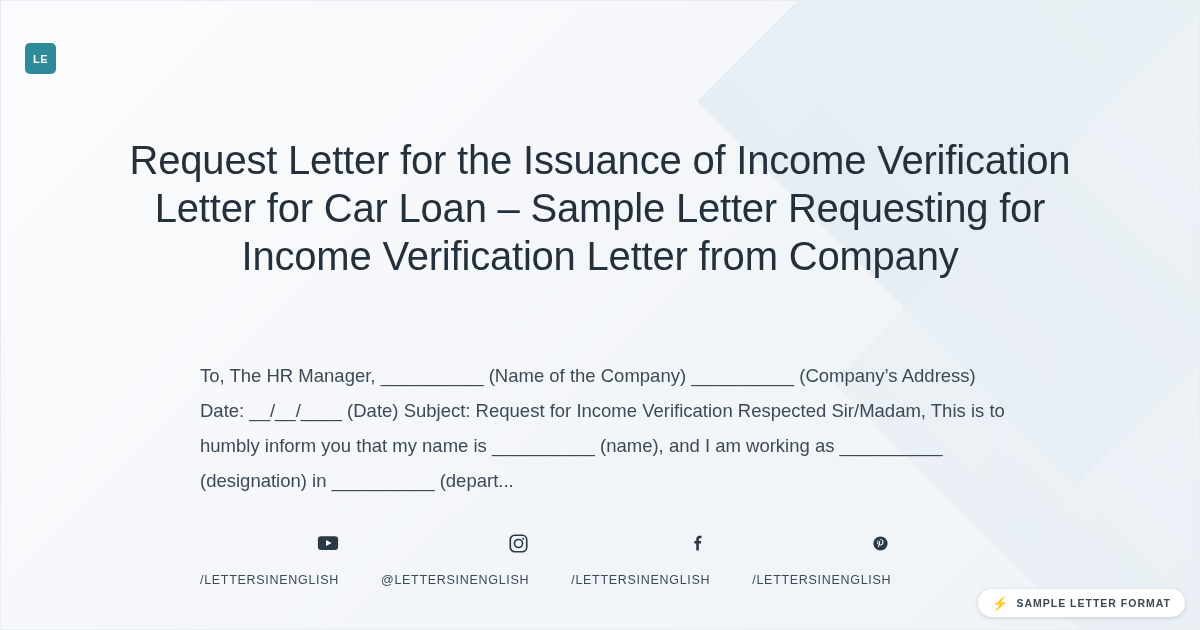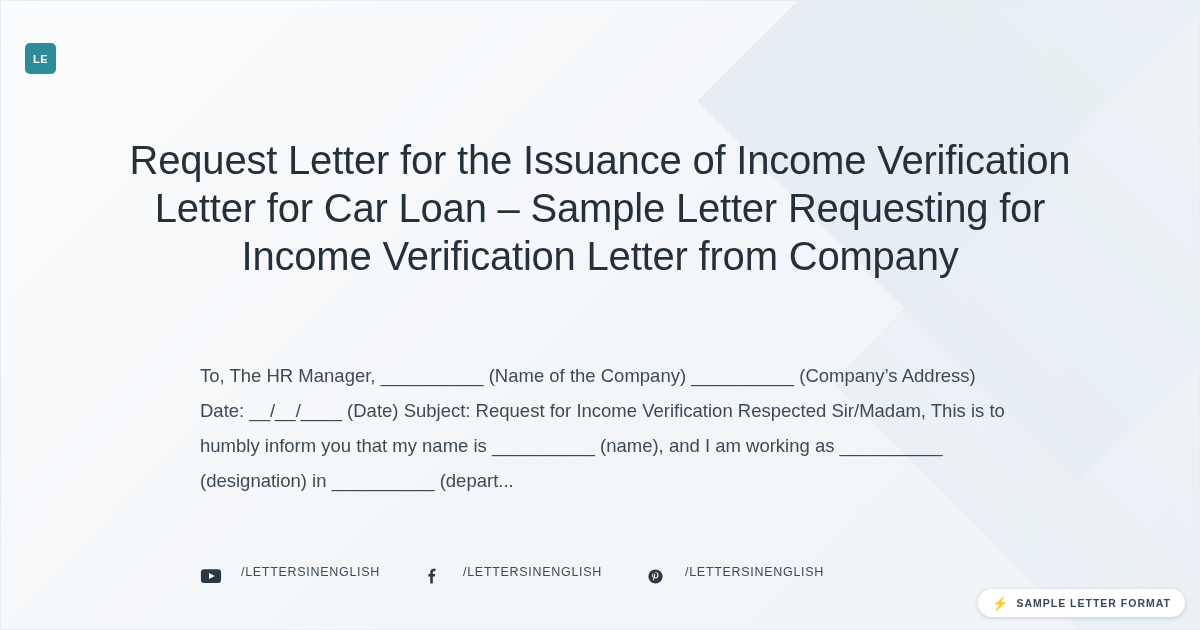--- a/index.html
+++ b/index.html
@@ -112,22 +112,23 @@
   .social-row {
     position: absolute;
     left: 199px;
     bottom: 42px;
     display: flex;
     align-items: center;
     gap: 42px;
   }
   .social {
     display: flex;
-    align-items: flex-start;
+    align-items: flex-end;
     gap: 19px;
+    flex-direction: column;
   }
   .social-label {
     font-size: 12.5px;
     letter-spacing: .7px;
     color: #3b4a58;
   }
   .ic {
     width: 22px;
     height: 22px;
     display: flex;
@@ -183,20 +184,30 @@
       <div class="social">
         <span class="ic">
           <svg width="22" height="22" viewBox="0 0 24 24" fill="currentColor" aria-hidden="true">
             <rect x="1" y="4.5" width="22" height="15" rx="3.5"></rect>
             <polygon points="9.8,8.6 16,12 9.8,15.4" fill="#ffffff"></polygon>
           </svg>
         </span>
         <span class="social-label">/LETTERSINENGLISH</span>
       </div>
 
+      <div class="social">
+        <span class="ic">
+          <svg width="21" height="21" viewBox="0 0 24 24" fill="none" stroke="currentColor" stroke-width="1.9" aria-hidden="true">
+            <rect x="2.6" y="2.6" width="18.8" height="18.8" rx="5"></rect>
+            <circle cx="12" cy="12" r="4.6"></circle>
+            <circle cx="17.4" cy="6.6" r="1.2" fill="currentColor" stroke="none"></circle>
+          </svg>
+        </span>
+        <span class="social-label">@LETTERSINENGLISH</span>
+      </div>
 
       <div class="social">
         <span class="ic">
           <svg width="20" height="20" viewBox="0 0 24 24" fill="currentColor" aria-hidden="true">
             <path d="M15.2 3.2h-2.6c-2.3 0-3.9 1.6-3.9 4v2.3H6.4v3h2.3V21h3.1v-8.5h2.4l.5-3h-2.9V7.6c0-.8.3-1.3 1.3-1.3h1.8z"></path>
           </svg>
         </span>
         <span class="social-label">/LETTERSINENGLISH</span>
       </div>
 

